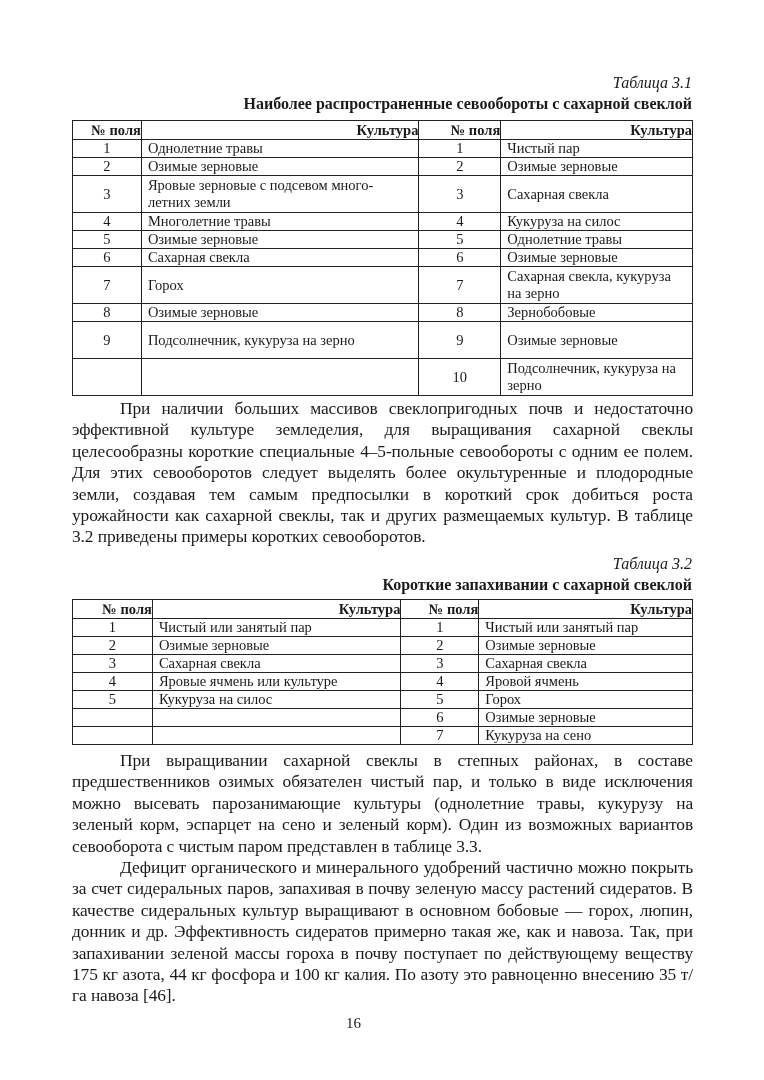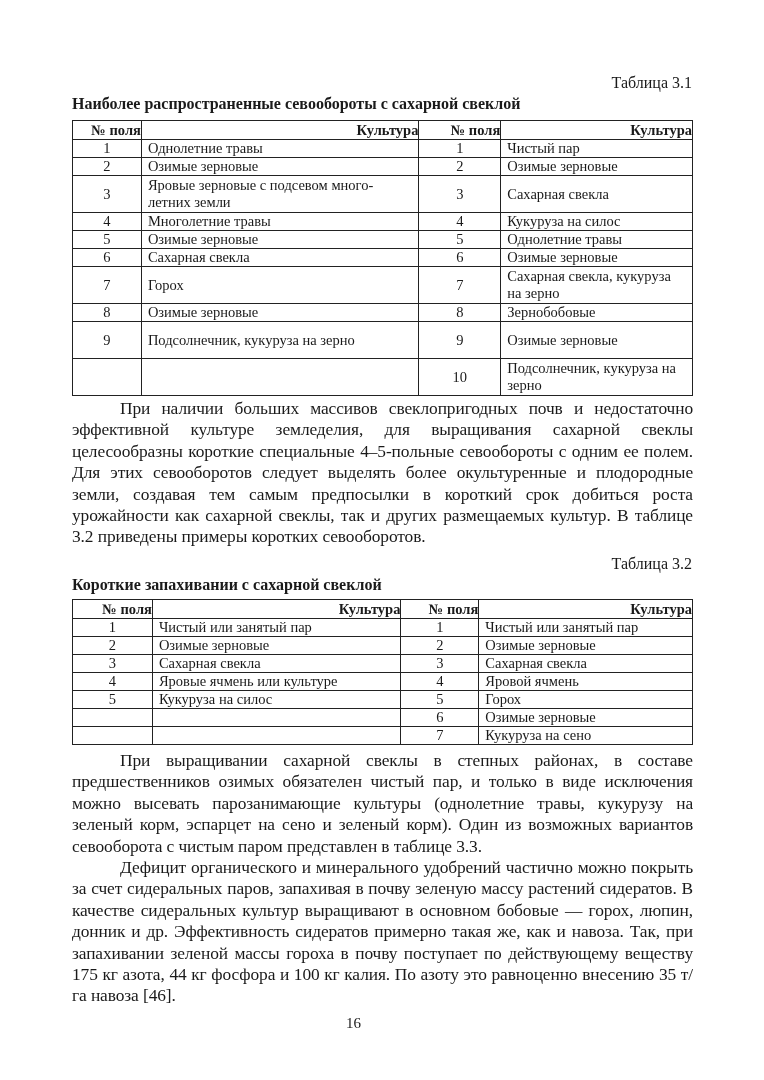--- a/index.html
+++ b/index.html
@@ -1,20 +1,20 @@
 <!DOCTYPE html>
 <html><head>
 <meta charset="utf-8">
 <style>
   html, body { margin: 0; padding: 0; background: #ffffff; }
   body { width: 764px; height: 1080px; position: relative; overflow: hidden;
          font-family: "Liberation Serif", "DejaVu Serif", serif; color: #1a1a1a; }
   .page { position: absolute; left: 0; top: 0; width: 764px; height: 1080px; }
-  .caption { position: absolute; right: 72px; font-size: 16px; }
-  .title { position: absolute; left: 72px; width: 620px; text-align: left; font-weight: bold; font-size: 16px; }
+  .caption { position: absolute; right: 72px; font-style: italic; font-size: 16px; }
+  .title { position: absolute; left: 72px; width: 620px; text-align: right; font-weight: bold; font-size: 16px; }
   table { position: absolute; left: 72px; width: 621px; border-collapse: collapse; font-size: 14.5px; line-height: 17px; }
   td, th { border: 1.4px solid #222; padding: 0 6px; vertical-align: middle; }
   th { font-weight: bold; font-size: 14.5px; text-align: right; padding: 0; height: 18px; }
   td.num { text-align: center; padding: 0; }
   #t1 td { height: 17px; }
   #t1 tr.tall td { height: 36px; }
   #t2 td { height: 17px; }
   .para { position: absolute; left: 72px; width: 621px; font-size: 17.4px; line-height: 21.4px;
           text-align: justify; text-indent: 48px; letter-spacing: -0.1px; }
   .pagenum { position: absolute; left: 0; width: 707px; text-align: center; top: 1015px; font-size: 15px; }

